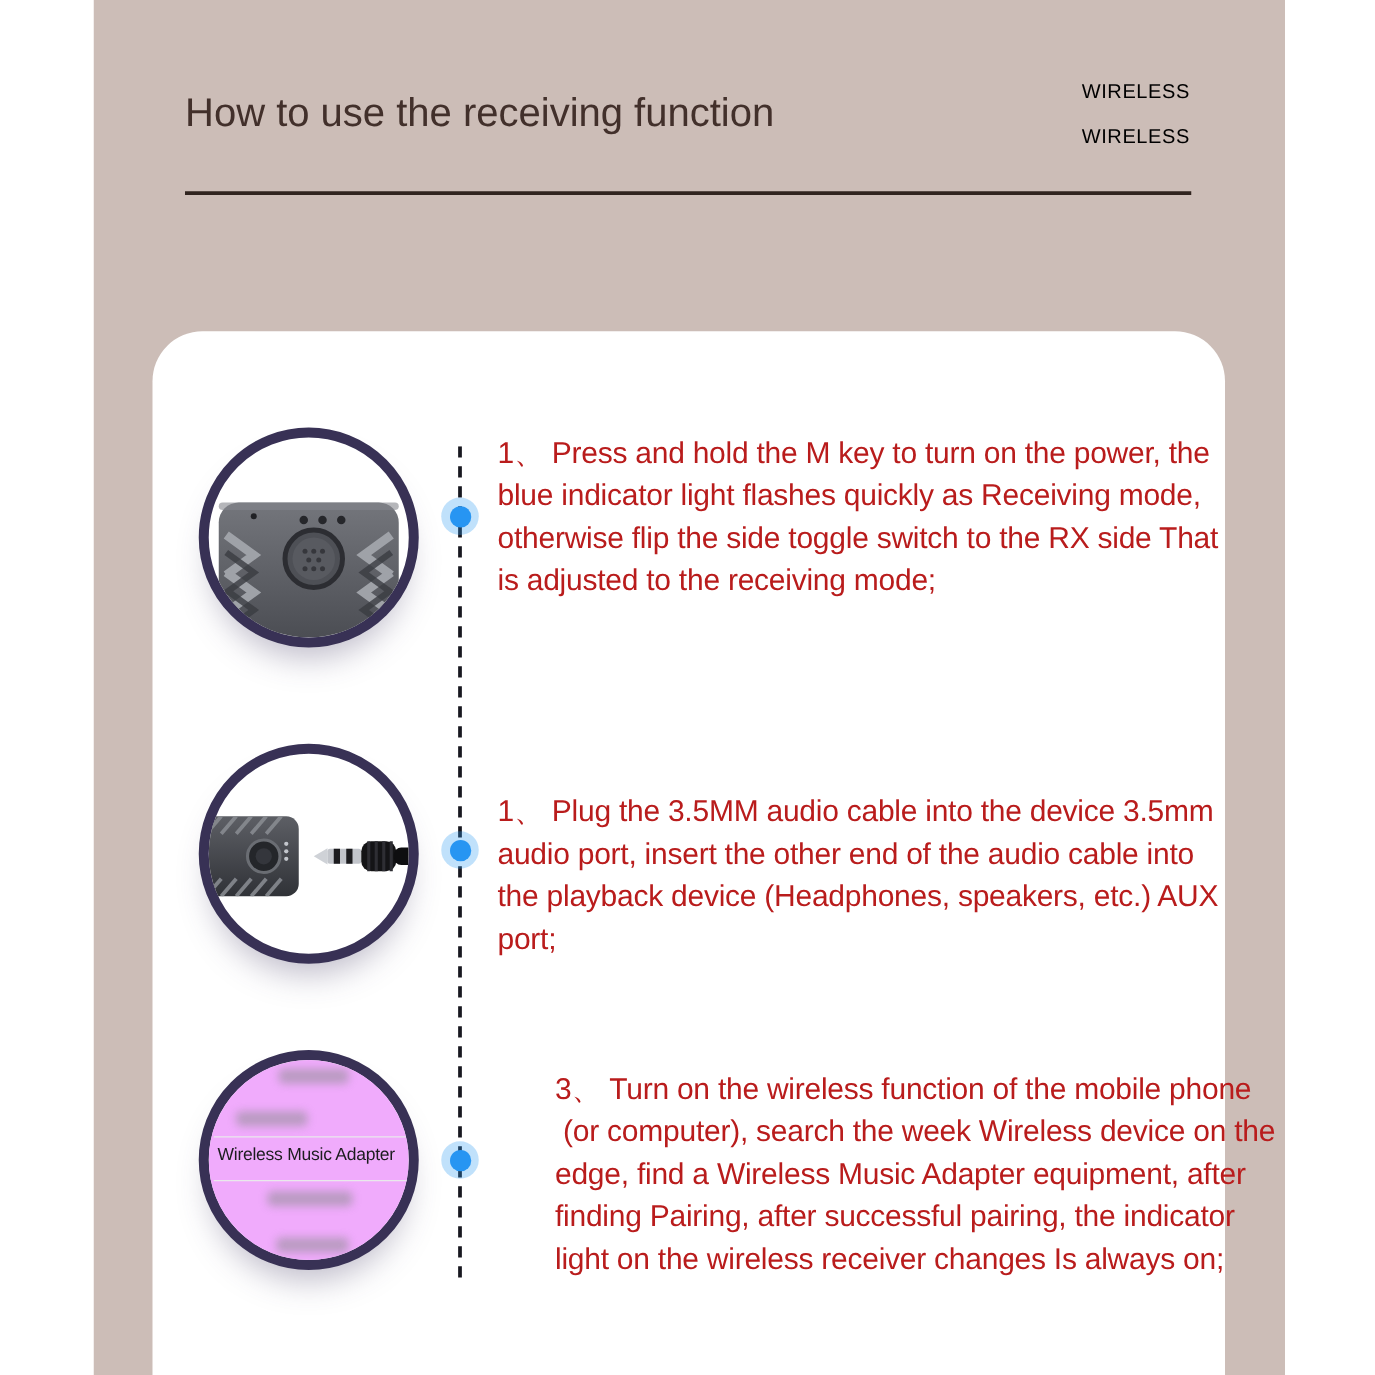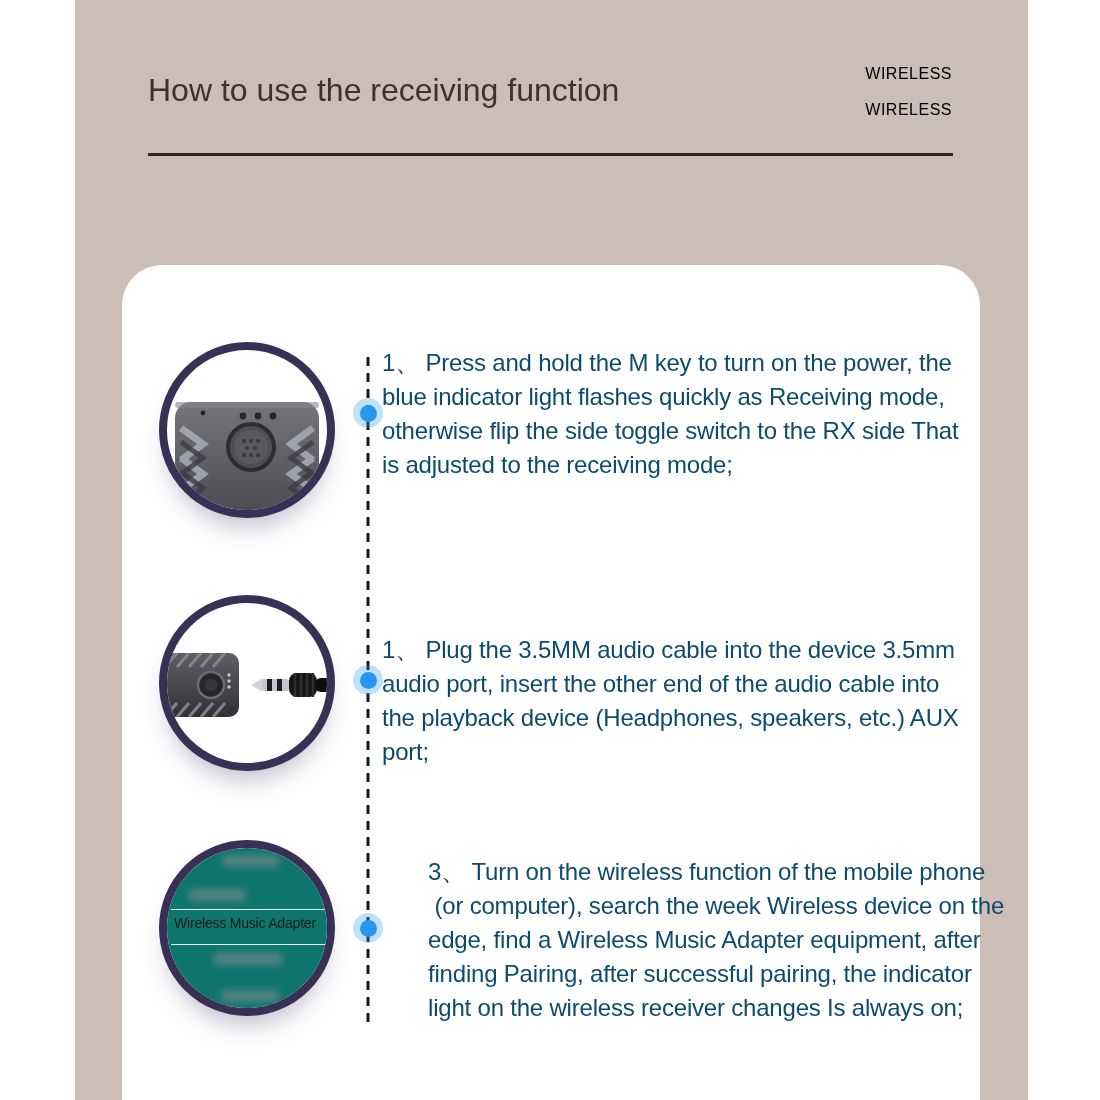--- a/index.html
+++ b/index.html
@@ -34,21 +34,21 @@
   }
   
   .circle{
     position:absolute;left:37px;width:176px;height:176px;border-radius:50%;
     border:8px solid #383155;background:#ffffff;box-sizing:border-box;
     overflow:hidden;box-shadow:0 18px 26px -10px rgba(70,60,100,0.35);
   }
   .circle svg{position:absolute;left:0;top:0;width:160px;height:160px;}
   .c1{top:77px;} .c2{top:330px;} .c3{top:575px;}
   
-  .phone-screen{position:absolute;left:0;top:0;width:160px;height:160px;background:#0f766e;}
+  .phone-screen{position:absolute;left:0;top:0;width:160px;height:160px;background:#f0abfc;}
   .blurrow{position:absolute;height:12px;border-radius:4px;background:#8e8e93;opacity:.55;filter:blur(3.5px);}
   .br1{left:56px;top:7px;width:56px;}
   .br2{left:22px;top:41px;width:57px;}
   .br3{left:47px;top:105px;width:68px;}
   .br4{left:54px;top:142px;width:58px;}
   .screen-div{position:absolute;left:4px;right:0;height:1px;background:#e9e9eb;}
   .sd1{top:61px;} .sd2{top:96px;}
   .paired-name{
     position:absolute;left:7px;top:67px;width:152px;
     font-size:14px;color:#1c1c1e;letter-spacing:-0.2px;white-space:nowrap;
@@ -57,22 +57,22 @@
   .timeline{position:absolute;left:244px;top:92px;width:4px;height:672px;}
   
   .marker{
     position:absolute;left:231px;width:30px;height:30px;border-radius:50%;
     background:rgba(46,155,243,0.30);display:flex;align-items:center;justify-content:center;
   }
   .marker .core{width:17px;height:17px;border-radius:50%;background:#2795f2;}
   .m1{top:133px;} .m2{top:400px;} .m3{top:648px;}
   
   .step-text{
-    position:absolute;left:260px;
-    font-size:24px;line-height:34px;letter-spacing:-0.2px;color:#0c4a6e;
+    position:absolute;left:276px;
+    font-size:24px;line-height:34px;letter-spacing:-0.2px;color:#b91c1c;
     white-space:pre;
   }
   .t1{top:81px;} .t2{top:368px;} .t3{top:590px;margin-left:46px;}
 </style>
 </head>
 <body>
 
 <div class="panel">
 
   <div class="page-title">How to use the receiving function</div>

